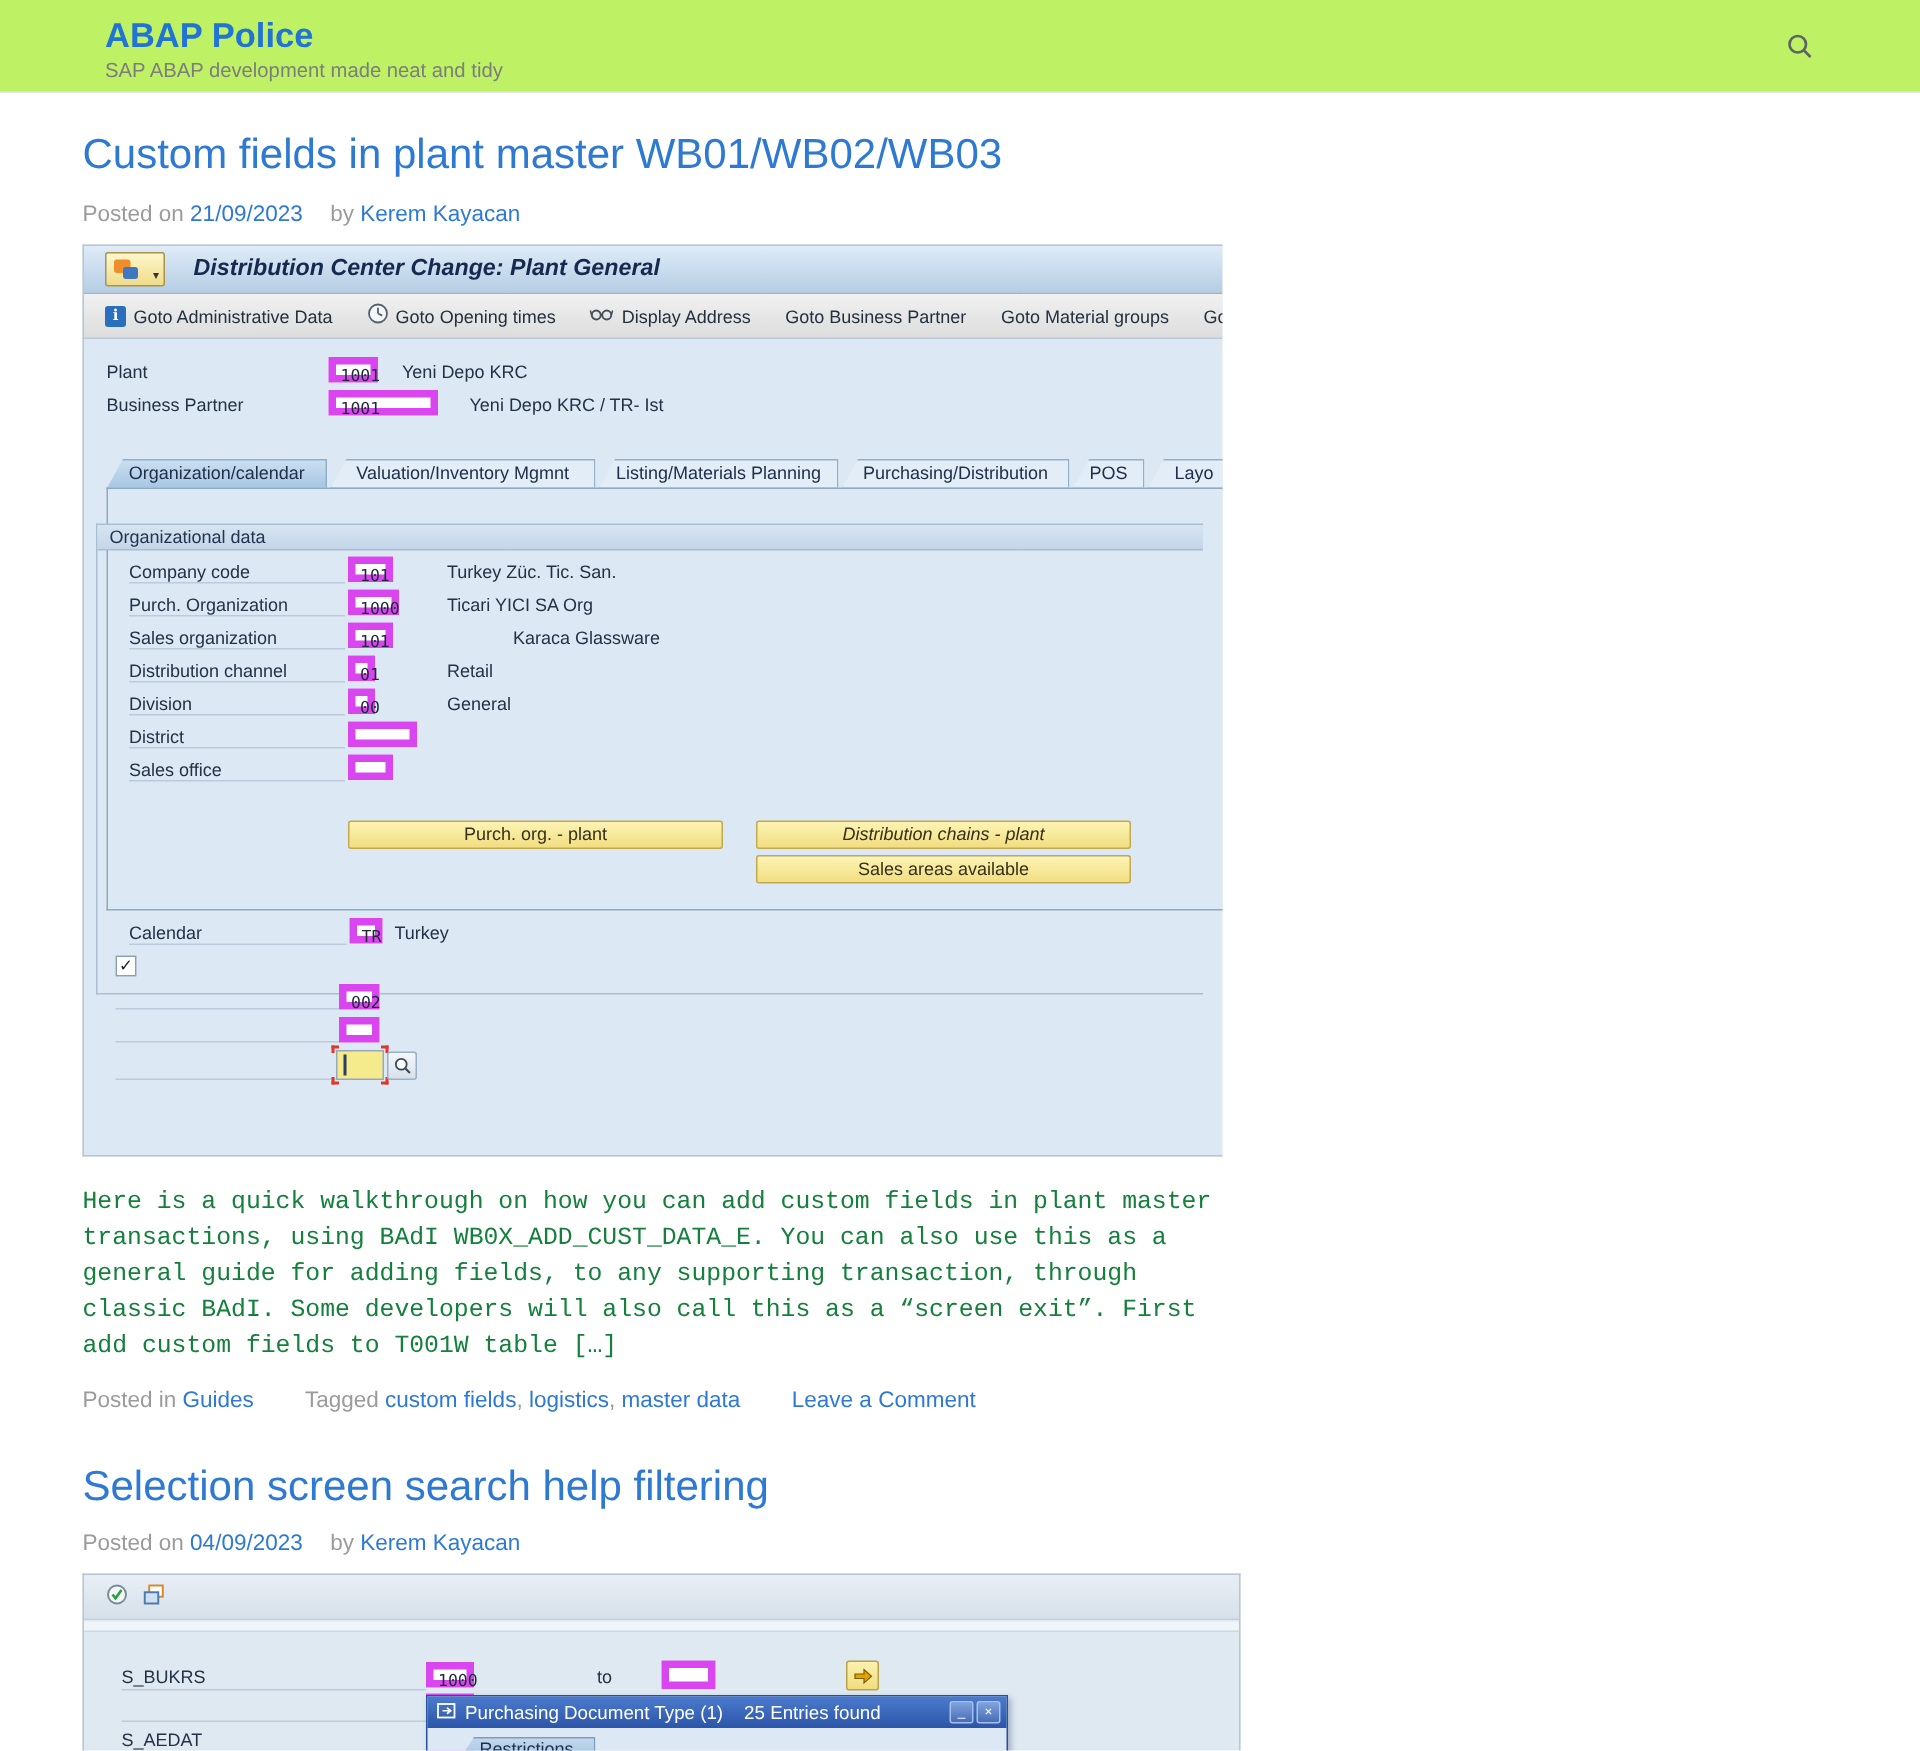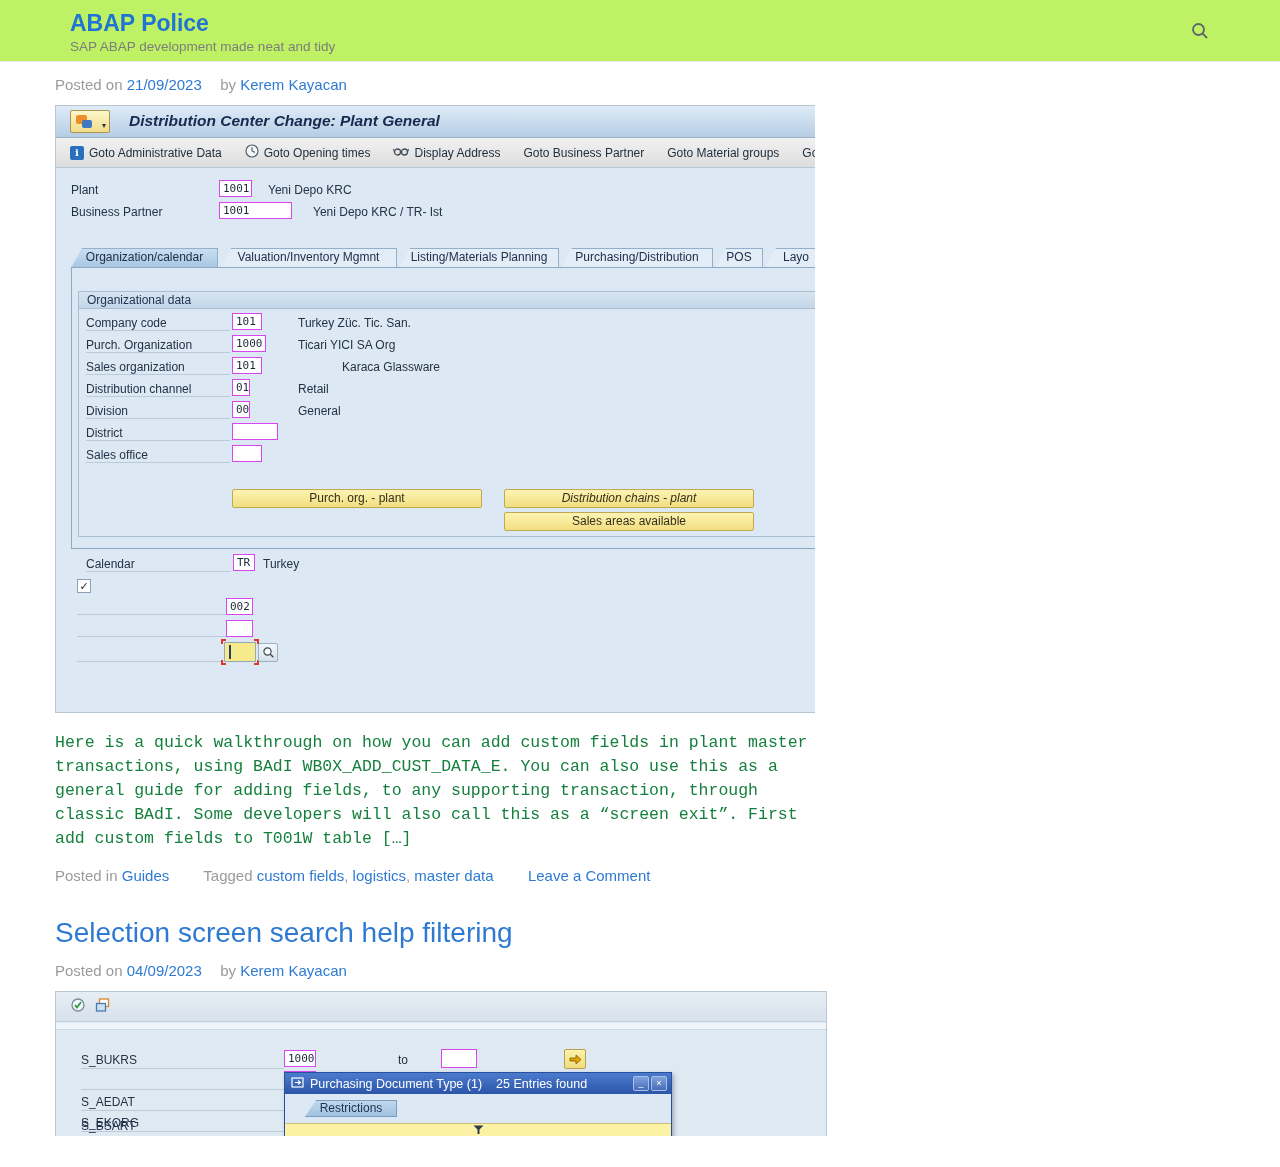--- a/index.html
+++ b/index.html
@@ -21,21 +21,21 @@
   .post-meta a { color:#2e7ad3; }
   .meta-gap { display:inline-block; width:10px; }
   .excerpt { margin-top:18px; font-size:16.5px; line-height:24px; color:#15803d; width:770px;font-family:Liberation Mono, monospace; }
   .entry-footer { margin-top:16px; font-size:15px; color:#9b9b9b; }
   .entry-footer a { color:#2e7ad3; }
   .ef-gap { display:inline-block; width:26px; }
 
   
   .sapshot { position:relative; margin-top:12px; overflow:hidden;
     font-family:"Liberation Sans", sans-serif; font-size:12px; color:#243246; }
-  .fld { position:absolute; background:#fff; border:1px solid #d946ef; height:17px;
+  .fld { position:absolute; background:#fff; border:5px solid #d946ef; height:17px;
     font-family:"DejaVu Sans Mono", monospace; font-size:11px; color:#1c2a38; padding:1px 3px 0; }
   .lbl { position:absolute; height:17px; font-size:12px; }
   .ulin { position:absolute; border-bottom:1px solid #bccbdb; height:1px; }
   .desc { position:absolute; font-size:12px; }
   .ybtn { position:absolute; height:19px; background:linear-gradient(#fdf4b4,#f2de81);
     border:1px solid #c2a84f; border-radius:2px; font-size:12px; color:#35301a;
     text-align:center; line-height:16px; cursor:pointer; }
 
   
   .shot1 { width:760px; height:608px; background:#dce8f3; border:1px solid #b9c6d0; border-right:none; }
@@ -53,21 +53,21 @@
   .tb-item { display:flex; align-items:center; gap:5px; margin-right:23px; cursor:pointer; color:#23303e; }
   .info-ic { width:14px; height:14px; background:#2a6fbe; border-radius:2px; color:#fff;
     font-size:10px; font-weight:bold; text-align:center; line-height:14px; font-family:"DejaVu Serif",serif; }
   .tabs { position:absolute; left:15px; top:142px; right:0; height:20px; display:flex; }
   .tab { height:20px; margin-right:2px; clip-path:polygon(11px 0,100% 0,100% 100%,0 100%);
     background:#e2edf7; box-shadow:inset 0 0 0 1px #93afc9; text-align:center;
     line-height:19px; font-size:12px; color:#21304a; cursor:pointer; flex:none; }
   .tab.active { background:linear-gradient(#cde0f1,#a5c5e2); font-weight:normal; }
   .panel { position:absolute; left:15px; top:161px; width:745px; height:282px;
     border:1px solid #8fa9c0; border-right:none; background:#dce8f3; }
-  .gbox { position:absolute; left:22px; top:185px; width:738px; height:246px; border:1px solid #a9bed2; border-right:none; }
+  .gbox { position:absolute; left:8px; top:185px; width:738px; height:314px; border:1px solid #a9bed2; border-right:none; }
   .gbox-h { height:17px; background:linear-gradient(#d8e5f1,#c3d6e9); border-bottom:1px solid #a9bed2;
     font-size:12px; color:#223550; padding:1px 0 0 8px; }
   .cb { position:absolute; left:21px; top:473px; width:14px; height:14px; background:#fff;
     border:1px solid #8aa0b6; font-size:11px; line-height:12px; text-align:center; color:#222; cursor:pointer; }
   .ffld { position:absolute; left:168px; top:536px; width:32px; height:20px;
     background:#f5eb8c; border:1px solid #98a8b8; }
   .fc { position:absolute; width:5px; height:5px; }
   .fc.tl { left:-4px; top:-4px; border-left:2px solid #df372b; border-top:2px solid #df372b; }
   .fc.tr { right:-4px; top:-4px; border-right:2px solid #df372b; border-top:2px solid #df372b; }
   .fc.bl { left:-4px; bottom:-4px; border-left:2px solid #df372b; border-bottom:2px solid #df372b; }
@@ -110,20 +110,21 @@
   <div class="hdr-search">
     <svg width="20" height="20" viewBox="0 0 20 20">
         <circle cx="8.5" cy="8.5" r="5.5" fill="none" stroke="#5f6368" stroke-width="1.8"></circle>
         <line x1="12.7" y1="12.7" x2="17" y2="17" stroke="#5f6368" stroke-width="1.8"></line>
       </svg>
   </div>
 </div>
 
 <div class="content">
 
+  <h1 class="post-title"><a>Custom fields in plant master WB01/WB02/WB03</a></h1>
   <div class="post-meta">
     <span>Posted on</span>
     <a>21/09/2023</a>
     <span class="meta-gap"></span>
     <span>by</span>
     <a>Kerem Kayacan</a>
   </div>
 
   <div class="sapshot shot1">
     <div class="s1-titlebar">

